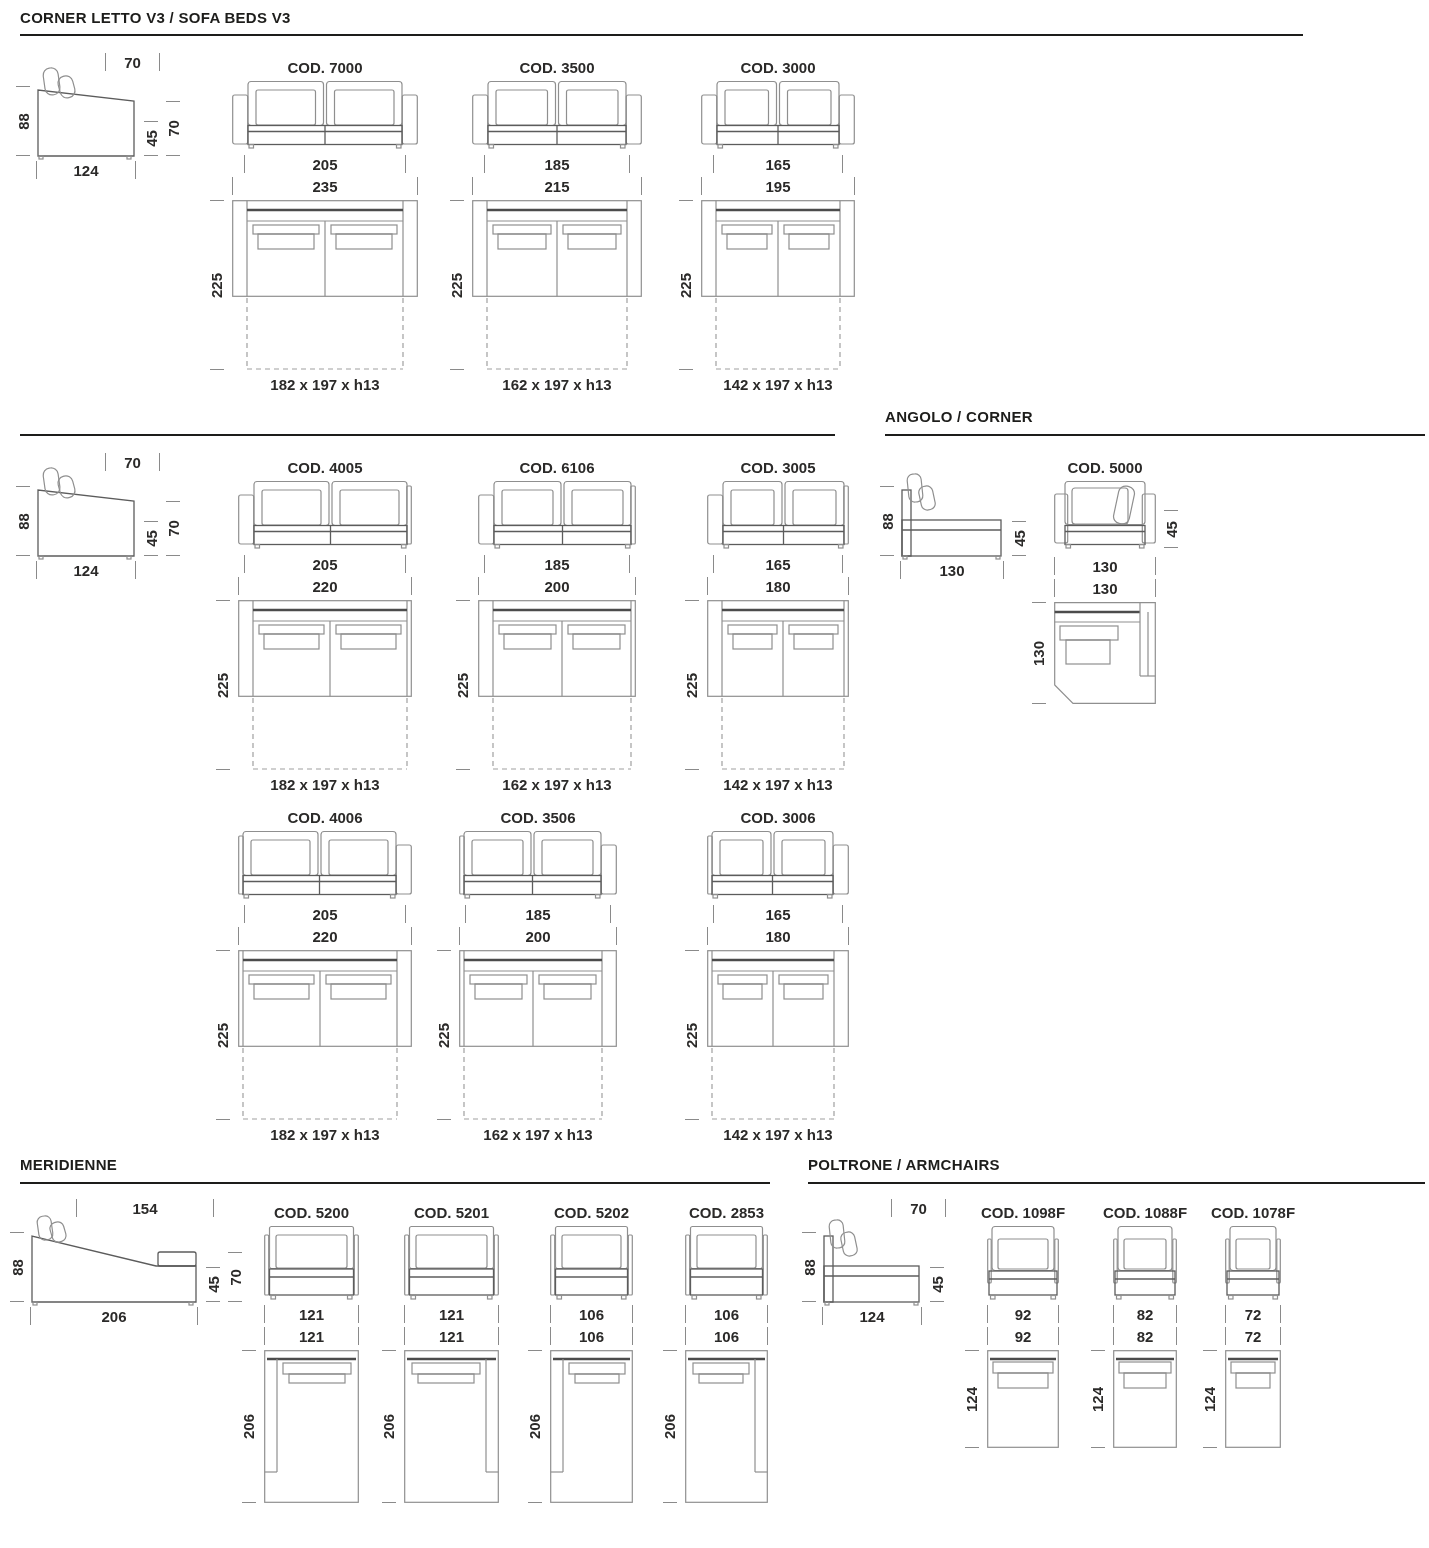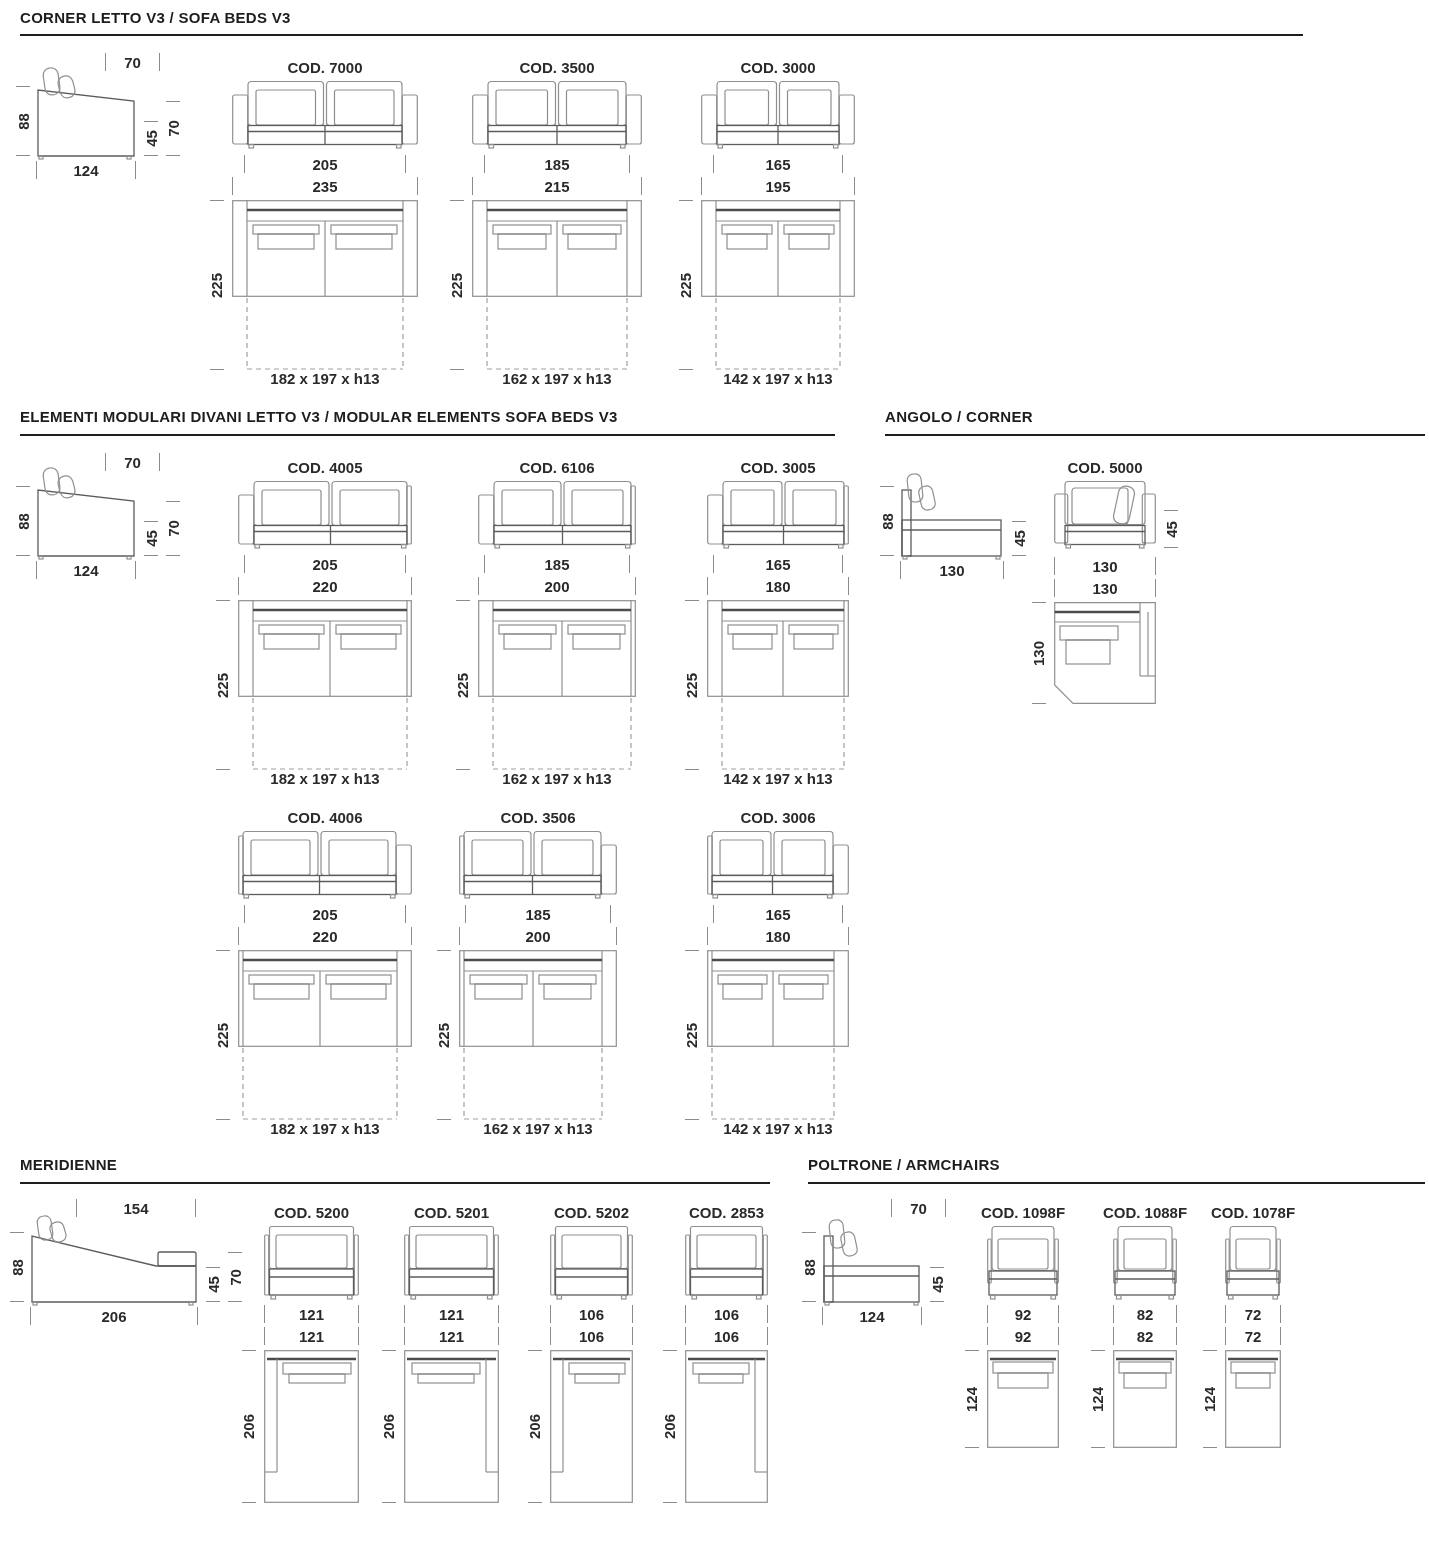--- a/index.html
+++ b/index.html
@@ -16,37 +16,36 @@
   .hdim::before,.hdim::after{content:"";position:absolute;top:1px;bottom:1px;width:1px;background:#8a8a8a;}
   .hdim::before{left:0}.hdim::after{right:0}
   .dimnum{font:700 15px "Liberation Sans",sans-serif;color:#2b2a29;padding:0 5px;white-space:nowrap;}
   .vdim{position:relative;width:22px;display:flex;align-items:center;justify-content:center;}
   .vdim::before,.vdim::after{content:"";position:absolute;left:4px;right:4px;height:1px;background:#8a8a8a;}
   .vdim::before{top:0}.vdim::after{bottom:0}
   .vnum{transform:rotate(-90deg);}
   .mt4{margin-top:4px}.mt2{margin-top:2px}
   .topwrap{position:relative;margin-top:4px;}
   .absdim{position:absolute;}
-  .bedlabel{font:700 15px "Liberation Sans",sans-serif;color:#2b2a29;white-space:nowrap;}
+  .bedlabel{font:700 15px "Liberation Sans",sans-serif;color:#2b2a29;margin-top:6px;white-space:nowrap;}
   .sideblock{position:absolute;}
   .svgpos{position:absolute;}
   
   .ln{fill:none;stroke:#8f8f8f;stroke-width:1.2px;}
   .dk{fill:none;stroke:#5c5c5c;stroke-width:1.3px;}
   .dk2{fill:none;stroke:#4c4c4c;stroke-width:2.6px;}
   .dsh{fill:none;stroke:#a0a0a0;stroke-width:1.2px;stroke-dasharray:5 4;}
 </style>
 </head>
 <body>
 
 <div id="page">
   <h2 class="hdr" style="left:20px;top:7px">CORNER LETTO V3 / SOFA BEDS V3</h2>
   <div class="rule" style="left:20px;top:34px;width:1283px"></div>
 
-  <h2 class="hdr" style="left:20px;top:406px">ELEMENTI MODULARI DIVANI LETTO V3 / MODULAR ELEMENTS SOFA BEDS V3</h2>
   <div class="rule" style="left:20px;top:434px;width:815px"></div>
 
   <h2 class="hdr" style="left:885px;top:406px">ANGOLO / CORNER</h2>
   <div class="rule" style="left:885px;top:434px;width:540px"></div>
 
   <h2 class="hdr" style="left:20px;top:1154px">MERIDIENNE</h2>
   <div class="rule" style="left:20px;top:1182px;width:750px"></div>
 
   <h2 class="hdr" style="left:808px;top:1154px">POLTRONE / ARMCHAIRS</h2>
   <div class="rule" style="left:808px;top:1182px;width:617px"></div>
@@ -646,21 +645,21 @@
           <svg width="168" height="100" viewBox="0 0 168 100">
             <path d="M2,26 L2,92 L166,92 L166,56 L126,56 L2,26 Z" class="dk"></path>
             <rect x="128" y="42" width="38" height="14" rx="2" class="dk"></rect>
             <rect x="8" y="6" width="14" height="24" rx="6" class="ln" transform="rotate(-8 15 18)"></rect>
             <rect x="21" y="12" width="14" height="20" rx="6" class="ln" transform="rotate(-16 28 22)"></rect>
             <rect x="3" y="92" width="4" height="3" class="ln"></rect>
             <rect x="159" y="92" width="4" height="3" class="ln"></rect>
           </svg>
         </div>
         <div class="absdim" style="left:70px;top:0px">
-          <div class="hdim" style="width:120px">
+          <div class="hdim" style="width:138px">
             <span class="dimnum">154</span>
           </div>
         </div>
         <div class="absdim" style="left:0px;top:34px">
           <div class="vdim" style="height:70px">
             <span class="dimnum vnum">88</span>
           </div>
         </div>
         <div class="absdim" style="left:24px;top:108px">
           <div class="hdim" style="width:168px">

